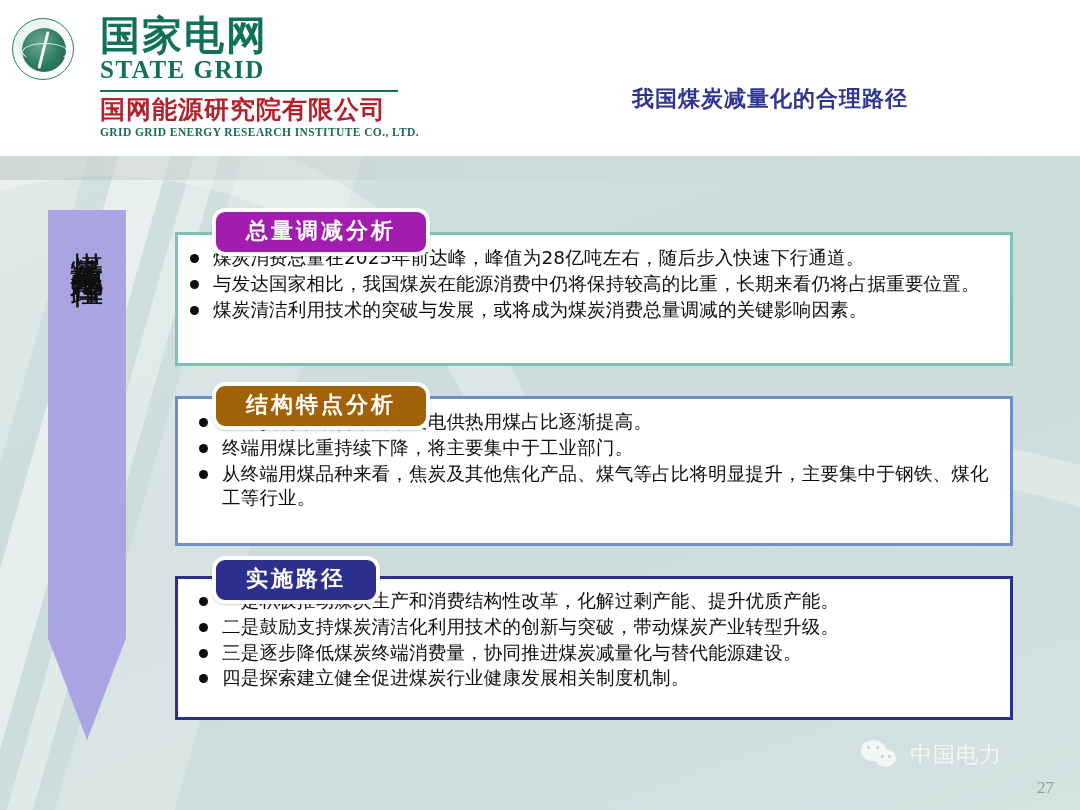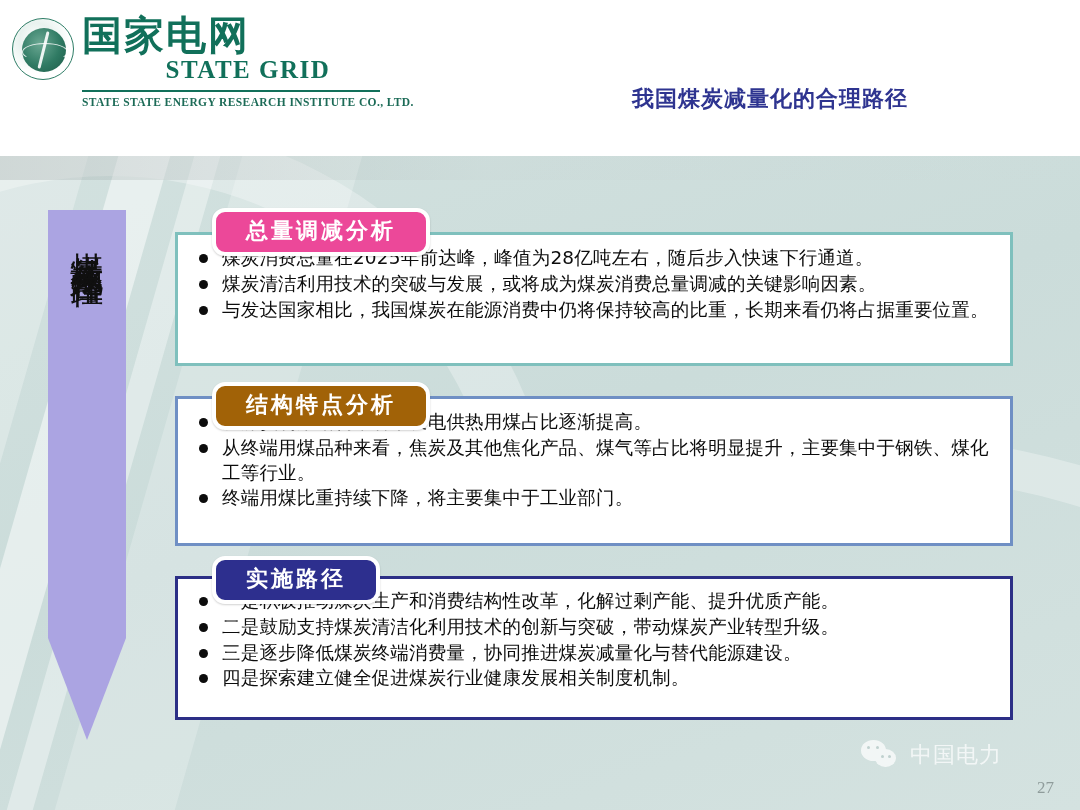--- a/index.html
+++ b/index.html
@@ -76,28 +76,28 @@
   .emblem::after {
     content: ""; position: absolute; left: 9px; top: 24px; width: 44px; height: 16px;
     border-radius: 50%;
     border: 1.6px solid rgba(255,255,255,0.85);
     border-bottom-color: transparent;
   }
   .emblem .bar {
     position: absolute; left: 29px; top: 12px; width: 3px; height: 38px;
     background: rgba(255,255,255,0.9); transform: rotate(14deg); border-radius: 2px;
   }
-  .brand { margin-left: 8px; }
+  .brand { margin-left: 26px; }
   .brand-cn {
     font-family: "DejaVu Sans", sans-serif;
     font-size: 40px; font-weight: 700; color: #11705a; letter-spacing: 2px; line-height: 1.05;
   }
   .brand-en {
     font-family: "Liberation Serif", serif;
-    font-size: 25px; font-weight: 700; color: #11705a; letter-spacing: 1.5px; line-height: 1.1; text-align: center;
+    font-size: 25px; font-weight: 700; color: #11705a; letter-spacing: 1.5px; line-height: 1.1;
   }
   .brand-rule { width: 298px; height: 2px; background: #11705a; margin: 6px 0 4px; }
   .sub-cn {
     font-family: "DejaVu Sans", sans-serif;
     font-size: 25px; font-weight: 700; color: #b3202a; letter-spacing: 1px; line-height: 1.15;
   }
   .sub-en {
     font-family: "Liberation Serif", serif;
     font-size: 11.5px; font-weight: 700; color: #1c6b57; letter-spacing: 0.4px; margin-top: 2px;
   }
@@ -146,26 +146,26 @@
   .badge {
     display: inline-block;
     padding: 7px 30px 9px;
     border-radius: 13px;
     border: 4px solid #ffffff;
     font-family: "DejaVu Sans", sans-serif;
     font-size: 22px; font-weight: 700; color: #ffffff;
     letter-spacing: 3px; line-height: 1.1;
     box-shadow: 0 1px 2px rgba(0,0,0,0.18);
   }
-  .badge.c1 { background: #ec4899; }
+  .badge.c1 { background: #a21caf; }
   .badge.c2 { background: #a16207; }
   .badge.c3 { background: #2d2f8e; text-align: right; }
 
   .bullets { padding: 0; margin: 0; list-style: none; }
-  .box.b1 .bullets { padding: 11px 16px 0 14px; }
+  .box.b1 .bullets { padding: 11px 16px 0 5px; }
   .box.b2 .bullets { padding: 11px 16px 0 14px; }
   .box.b3 .bullets { padding: 10px 16px 0 14px; }
   .bullets li {
     position: relative;
     padding-left: 30px;
     font-family: "DejaVu Sans", sans-serif;
     font-size: 18.5px; color: #0c0c0c;
     line-height: 1.34;
     margin-bottom: 1px;
     letter-spacing: 0.2px;
@@ -223,49 +223,50 @@
 
   <div class="header">
     <div class="logo-wrap">
       <div class="emblem">
           <span class="bar"></span>
         </div>
       <div class="brand">
         <div class="brand-cn">国家电网</div>
         <div class="brand-en">STATE GRID</div>
         <div class="brand-rule"></div>
-        <div class="sub-en">STATE STATE ENERGY RESEARCH INSTITUTE CO., LTD.</div>
+        <div class="sub-cn">国网能源研究院有限公司</div>
+        <div class="sub-en">GRID GRID ENERGY RESEARCH INSTITUTE CO., LTD.</div>
       </div>
     </div>
     <div class="slide-title">我国煤炭减量化的合理路径</div>
   </div>
 
   <div class="arrow">
     <div class="arrow-body">
       <div class="arrow-text">煤炭减量化合理路径</div>
     </div>
     <div class="arrow-head"></div>
   </div>
 
   <div class="box b1">
     <ul class="bullets">
       <li>煤炭消费总量在2025年前达峰，峰值为28亿吨左右，随后步入快速下行通道。</li>
+      <li>与发达国家相比，我国煤炭在能源消费中仍将保持较高的比重，长期来看仍将占据重要位置。</li>
       <li>煤炭清洁利用技术的突破与发展，或将成为煤炭消费总量调减的关键影响因素。</li>
-      <li>与发达国家相比，我国煤炭在能源消费中仍将保持较高的比重，长期来看仍将占据重要位置。</li>
     </ul>
   </div>
   <div class="badge-wrap h1">
     <span class="badge c1">总量调减分析</span>
   </div>
 
   <div class="box b2">
     <ul class="bullets">
       <li>从煤炭利用结构来看，发电供热用煤占比逐渐提高。</li>
+      <li>终端用煤比重持续下降，将主要集中于工业部门。</li>
       <li>从终端用煤品种来看，焦炭及其他焦化产品、煤气等占比将明显提升，主要集中于钢铁、煤化工等行业。</li>
-      <li>终端用煤比重持续下降，将主要集中于工业部门。</li>
     </ul>
   </div>
   <div class="badge-wrap h2">
     <span class="badge c2">结构特点分析</span>
   </div>
 
   <div class="box b3">
     <ul class="bullets">
       <li>一是积极推动煤炭生产和消费结构性改革，化解过剩产能、提升优质产能。</li>
       <li>二是鼓励支持煤炭清洁化利用技术的创新与突破，带动煤炭产业转型升级。</li>

